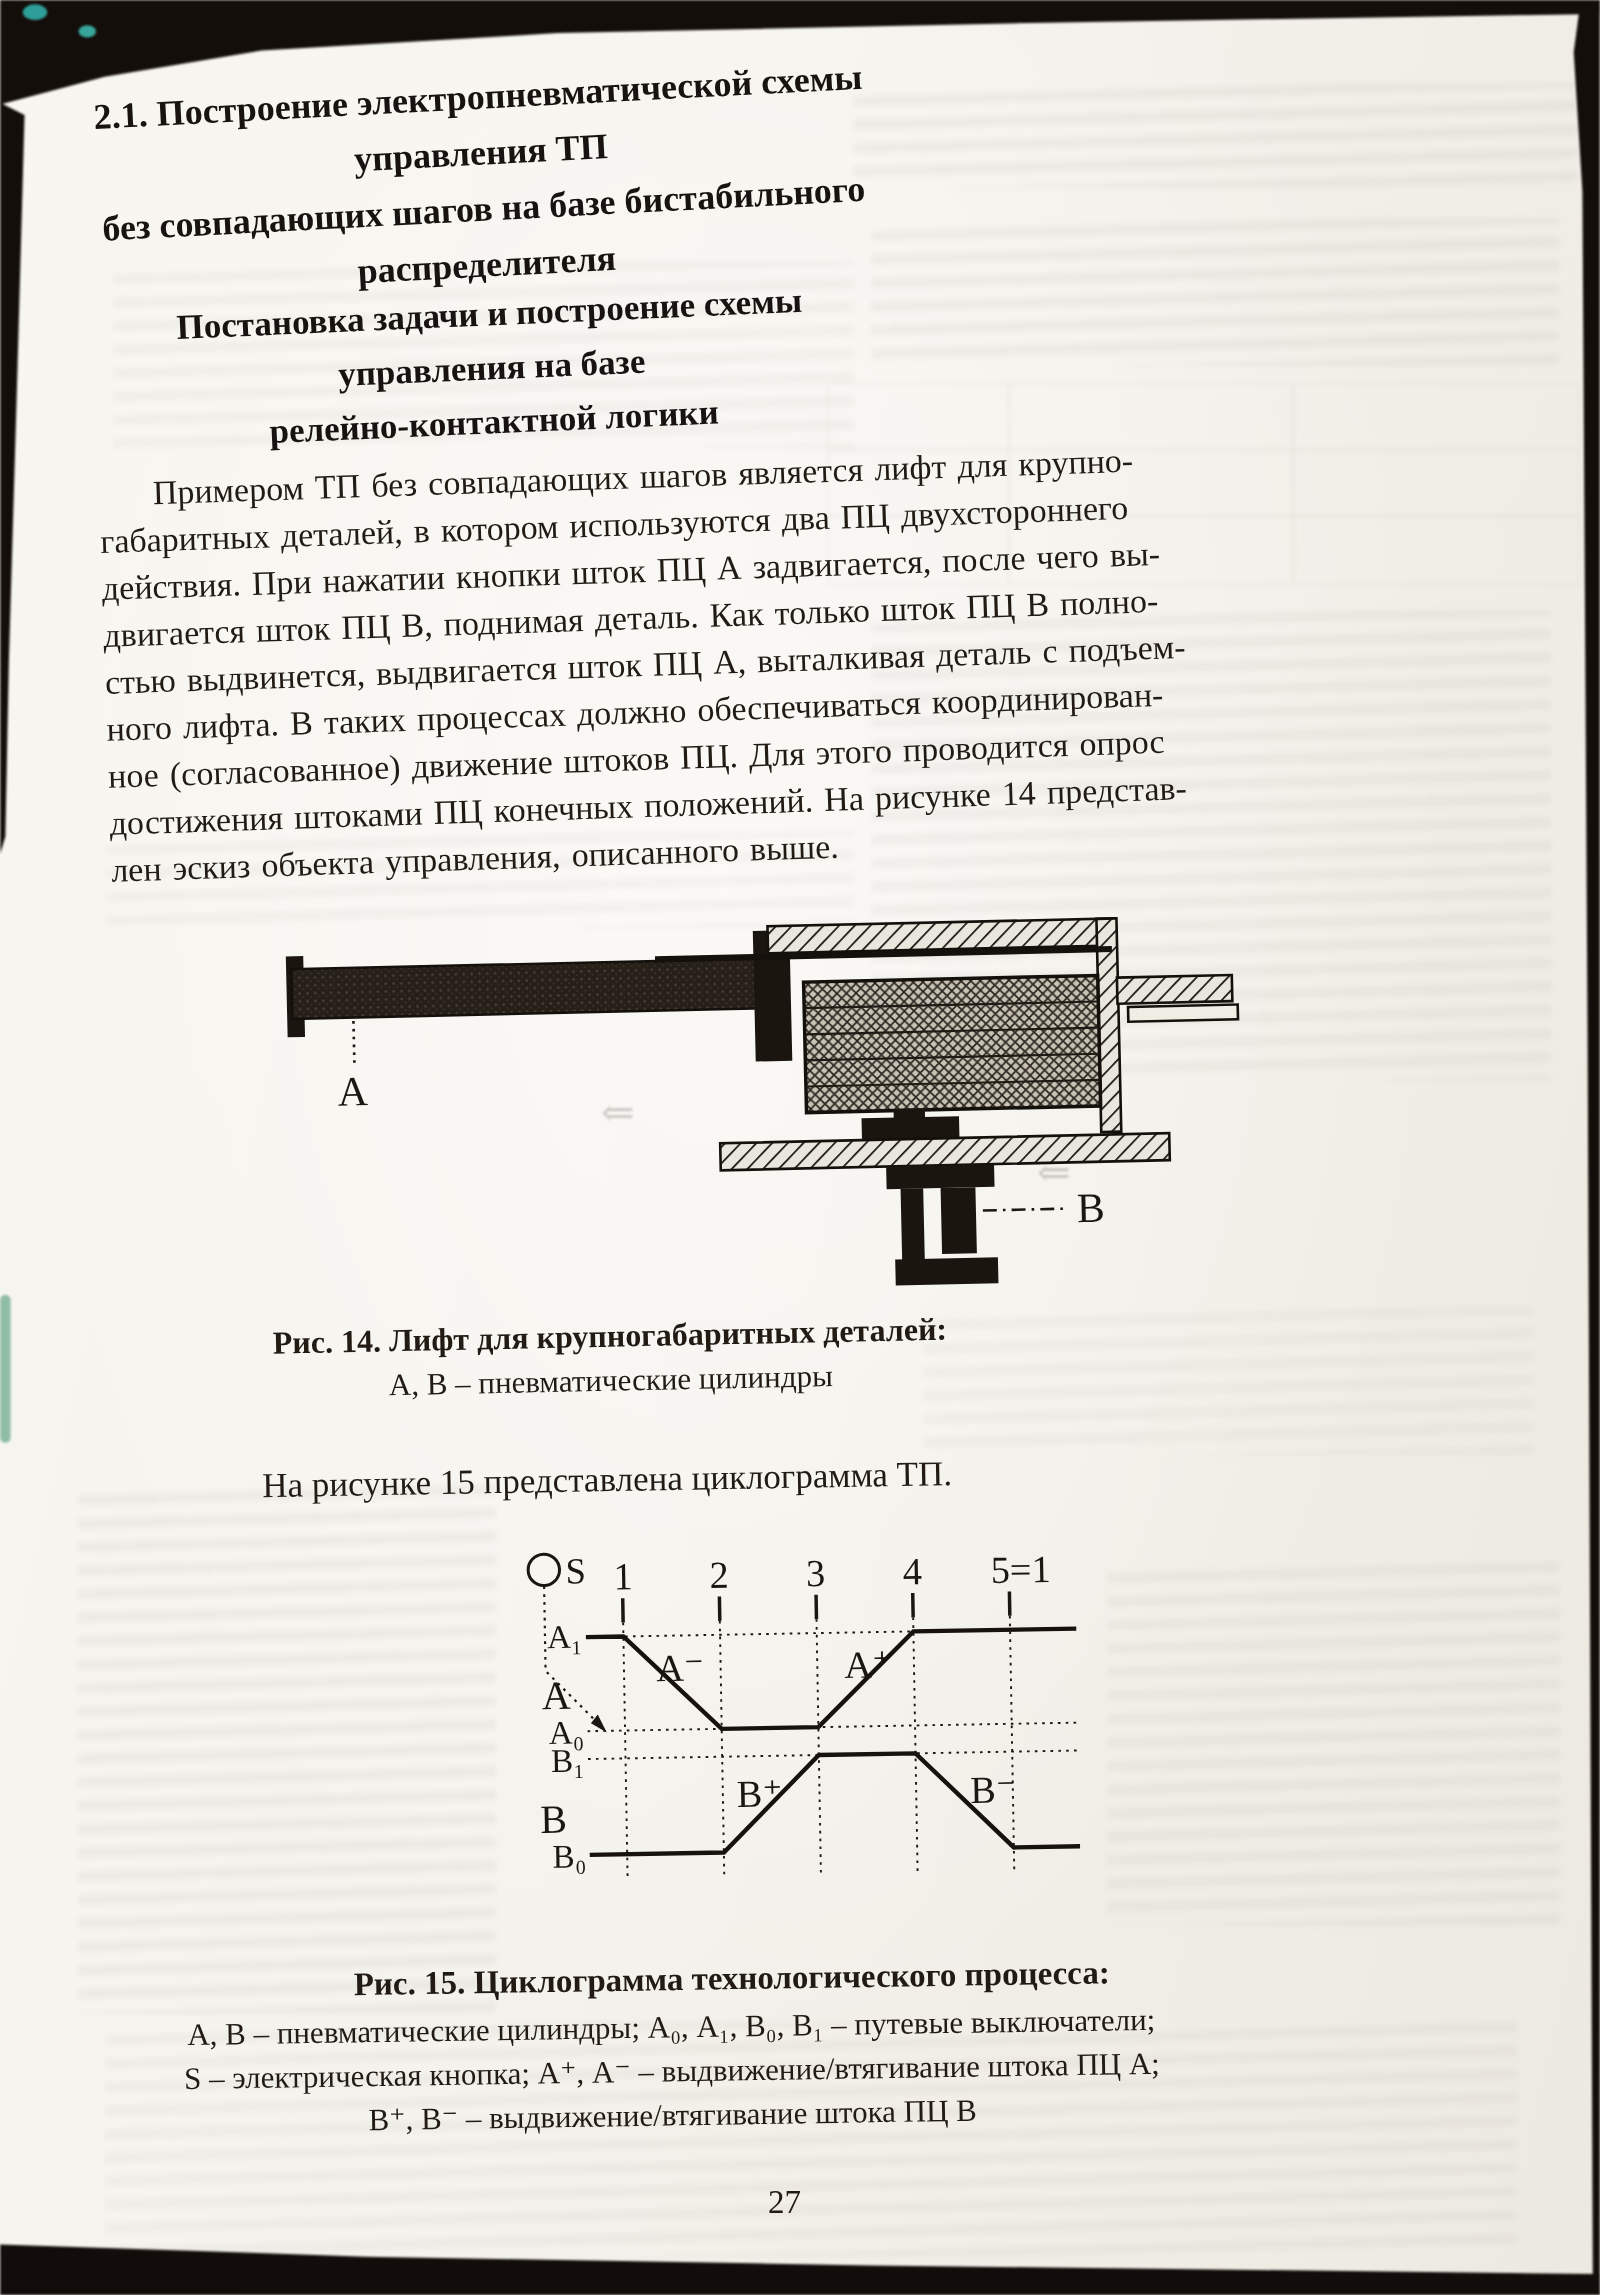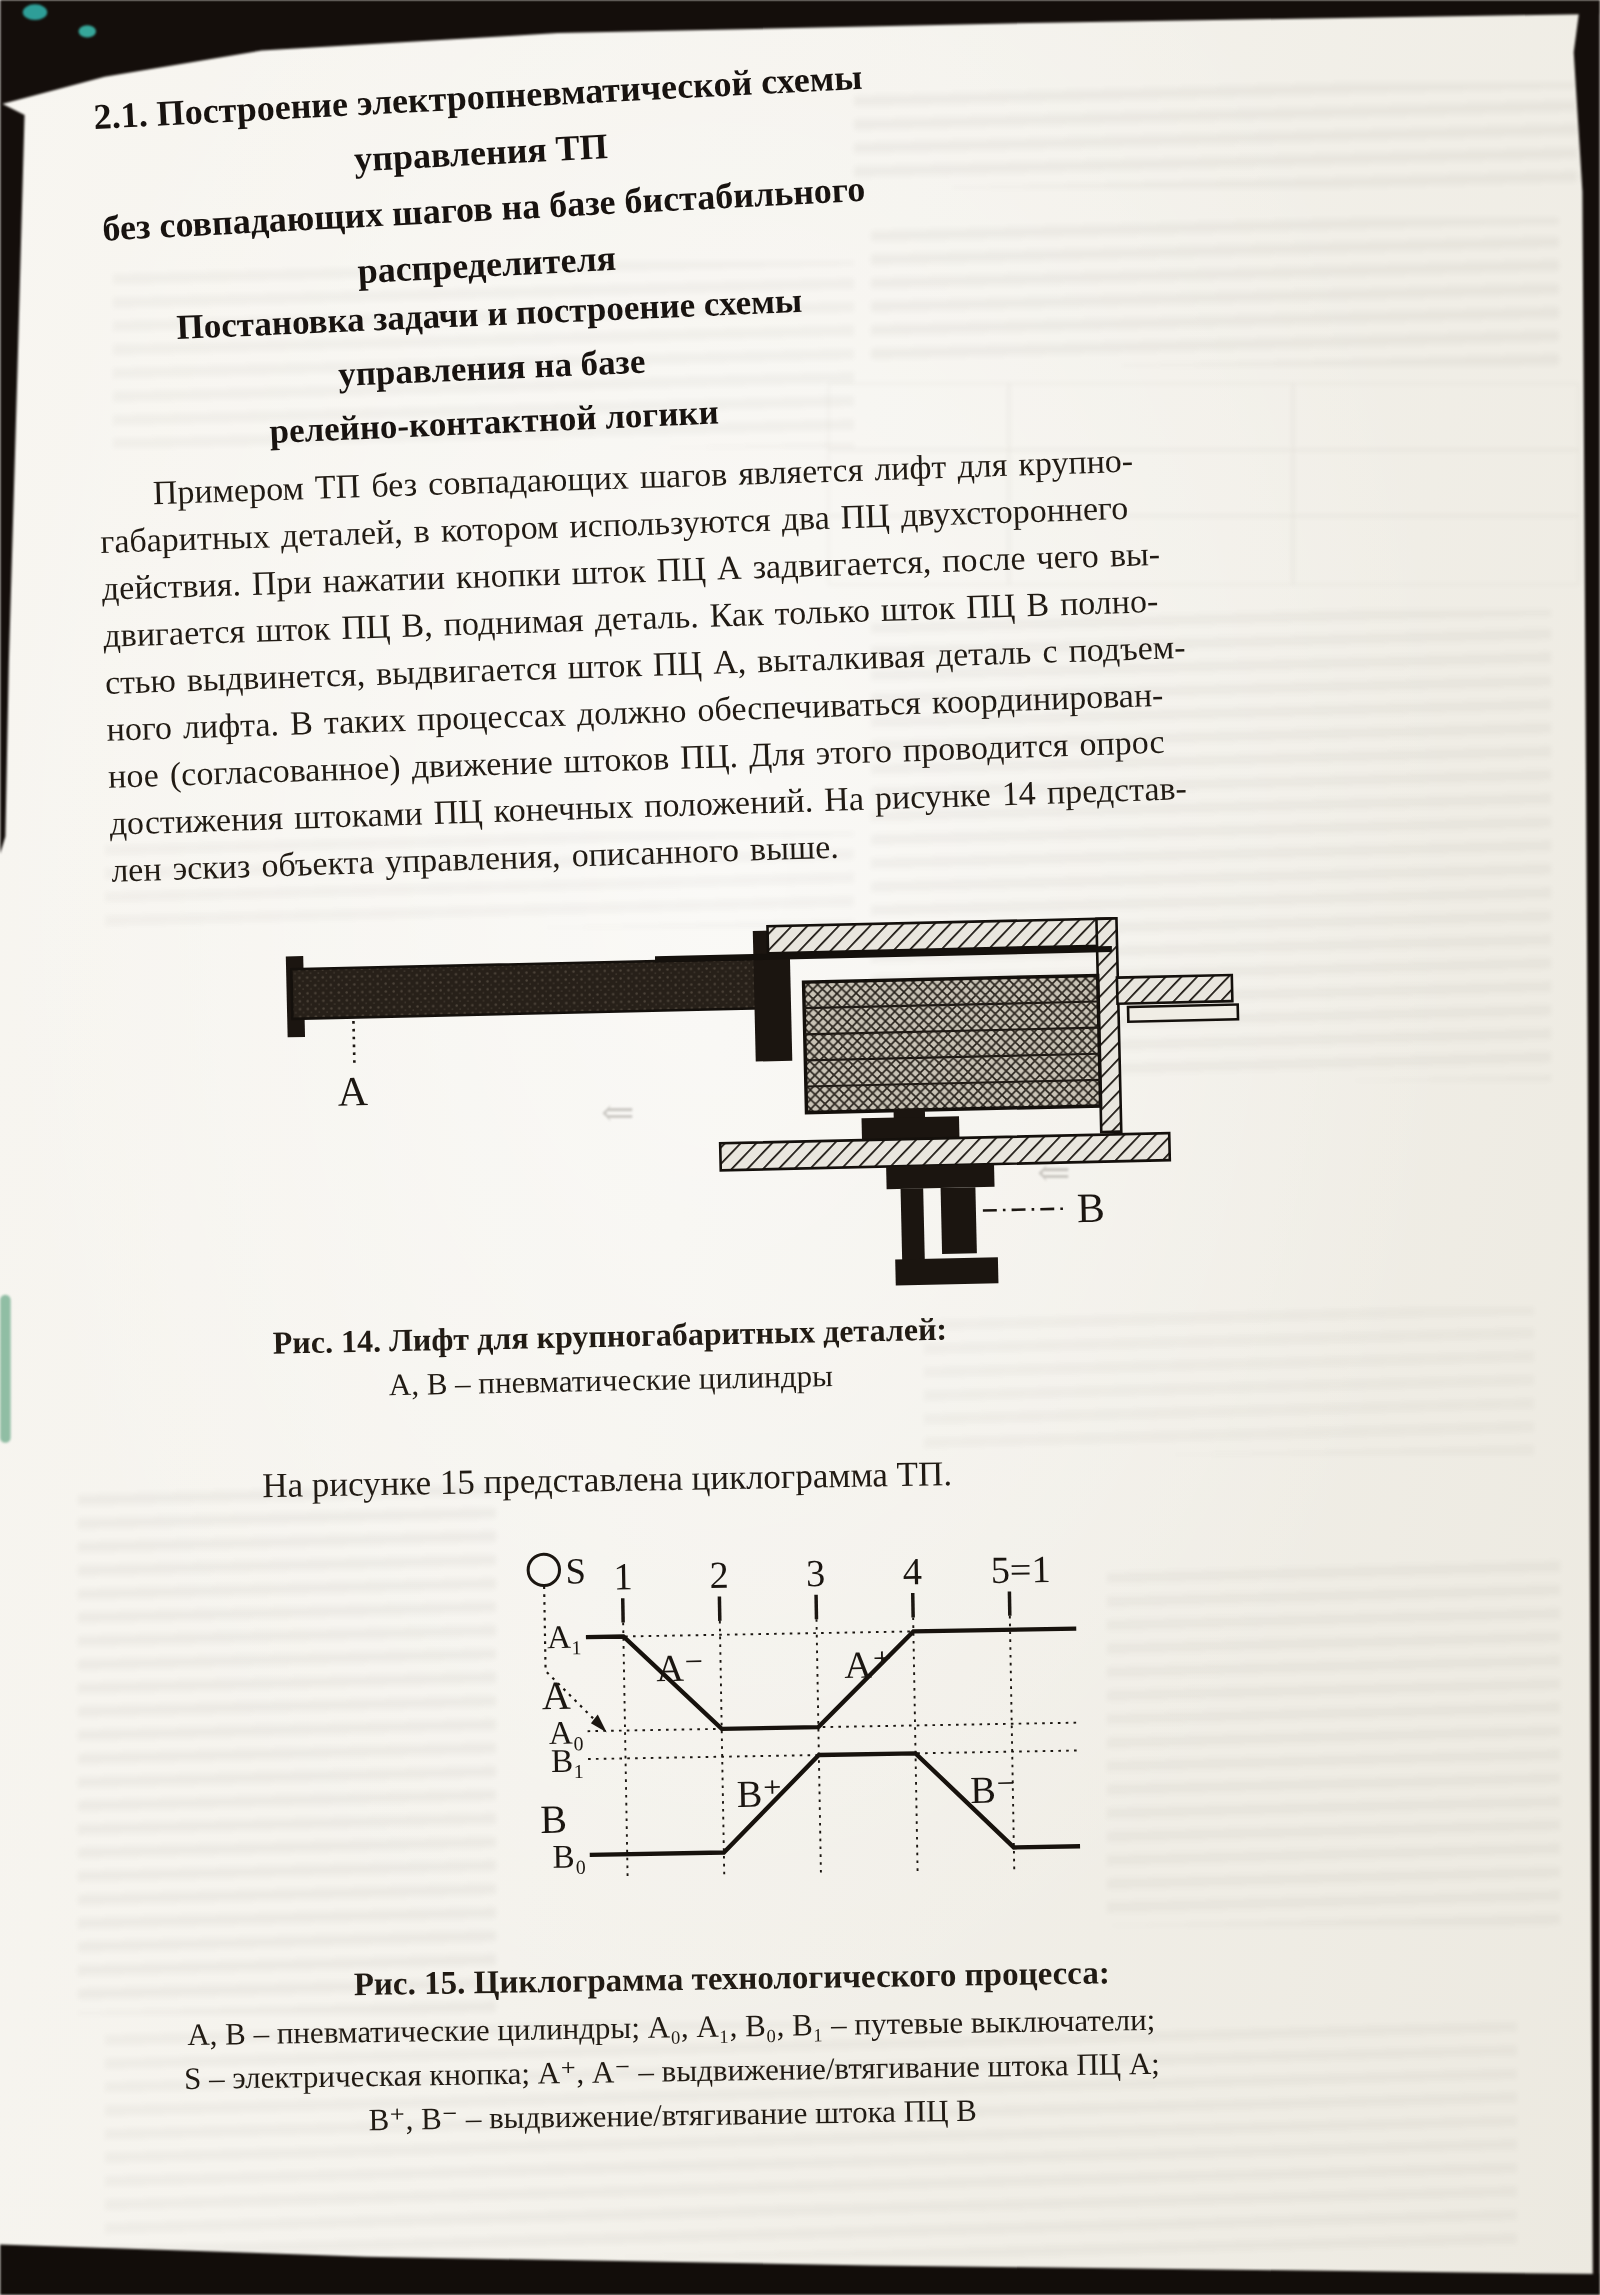--- a/index.html
+++ b/index.html
@@ -205,20 +205,21 @@
       </svg>
     </div>
 
     <div class="blk figcap15t">Рис. 15. Циклограмма технологического процесса:</div>
     <div class="blk figcap15l">
       <div>А, В – пневматические цилиндры; А₀, А₁, В₀, В₁ – путевые выключатели;</div>
       <div>S – электрическая кнопка; А⁺, А⁻ – выдвижение/втягивание штока ПЦ А;</div>
       <div>В⁺, В⁻ – выдвижение/втягивание штока ПЦ В</div>
     </div>
 
+    <div class="blk pageno">27</div>
 
     <svg class="edges" width="1600" height="2295" viewBox="0 0 1836 2634">
       <polygon points="0,0 1836,0 1836,16 1200,26 640,38 300,58 120,88 0,120" fill="#140e0b"></polygon>
       <polygon points="0,118 28,132 20,420 10,760 6,960 0,980" fill="#140e0b"></polygon>
       <polygon points="1836,0 1836,2634 1828,2634 1822,1200 1816,220 1806,60 1814,0" fill="#140e0b"></polygon>
       <polygon points="0,2634 1836,2634 1836,2610 1000,2600 420,2590 0,2576" fill="#120d0a"></polygon>
       <ellipse cx="40" cy="14" rx="14" ry="9" fill="#2fa7a0" opacity="0.95"></ellipse>
       <ellipse cx="100" cy="36" rx="10" ry="7" fill="#3cc2b4" opacity="0.85"></ellipse>
       <rect x="0" y="1486" width="12" height="170" rx="6" fill="#3d8f66" opacity="0.55"></rect>
     </svg>

